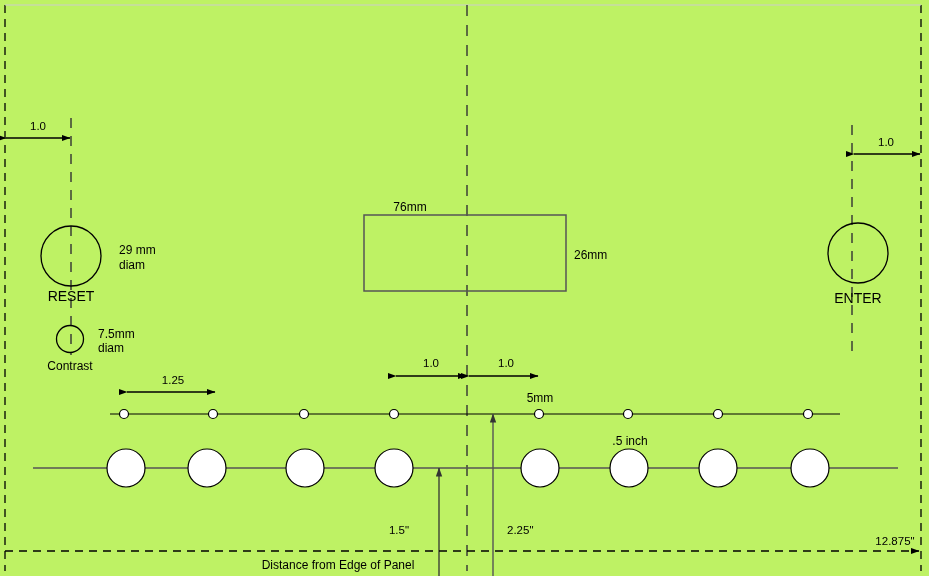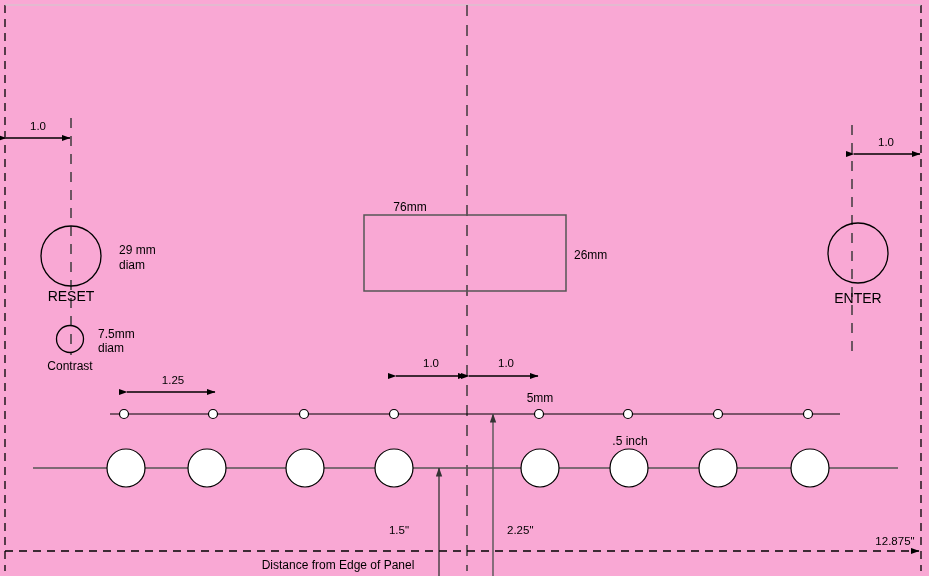--- a/index.html
+++ b/index.html
@@ -7,21 +7,21 @@
     padding: 0;
     background: #ffffff;
   }
   body {
     font-family: "Liberation Sans", sans-serif;
   }
   #canvas {
     position: relative;
     width: 929px;
     height: 576px;
-    background: #f9a8d4;
+    background: #bef264;
     overflow: hidden;
   }
   #canvas svg {
     position: absolute;
     left: 0;
     top: 0;
     width: 929px;
     height: 576px;
   }
   text {

